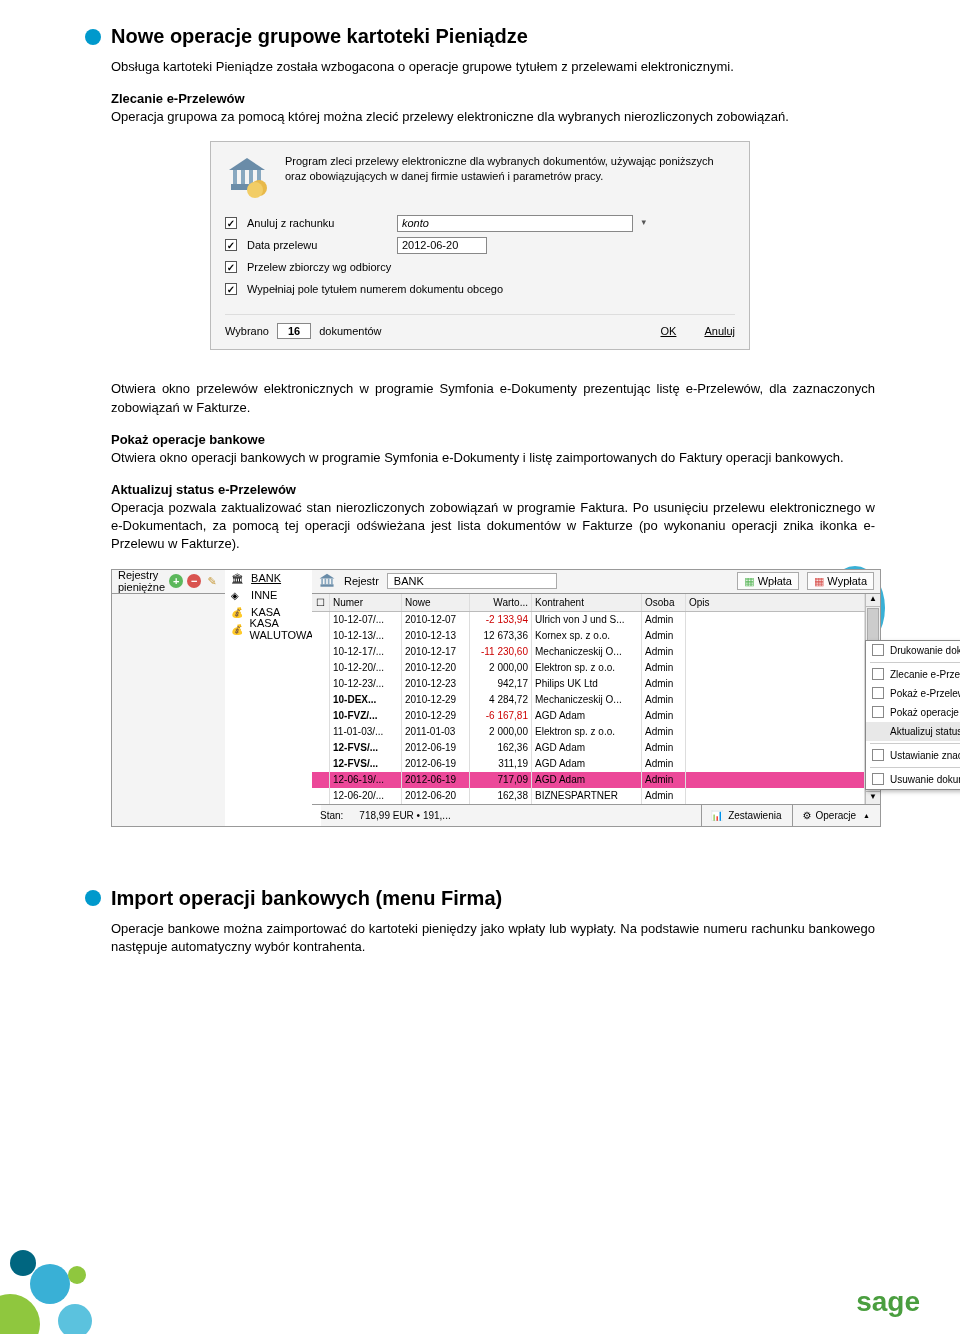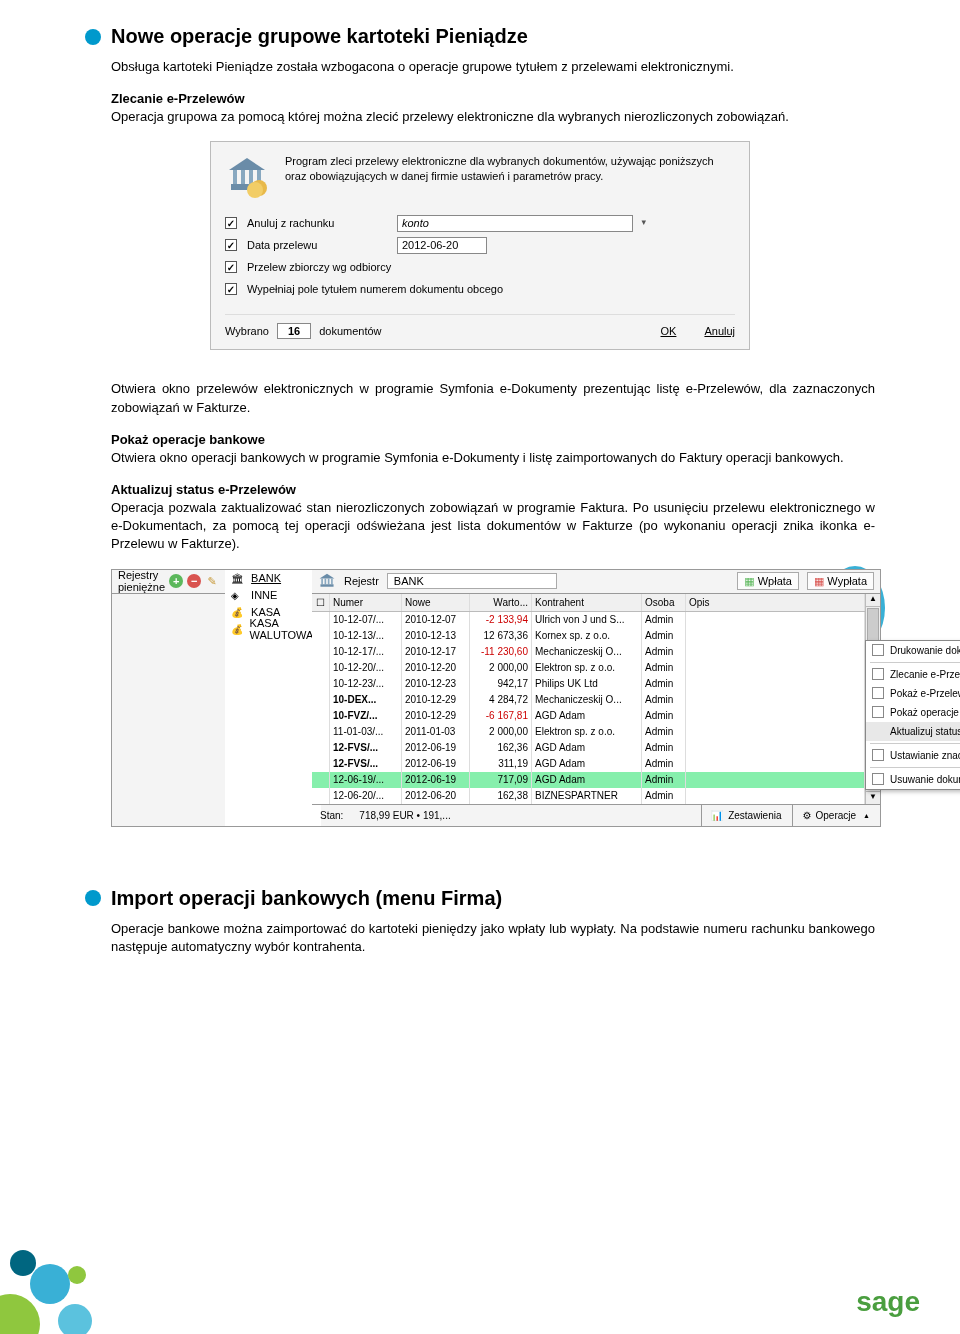--- a/index.html
+++ b/index.html
@@ -56,21 +56,21 @@
   .reg-th { display: flex; height: 18px; background: #f0f0f0; border-bottom: 1px solid #bbb; font-size: 10px; }
   .reg-th div, .reg-tr div { border-right: 1px solid #ddd; padding: 0 3px; display: flex; align-items: center; overflow: hidden; white-space: nowrap; }
   .c-chk { width: 18px; justify-content: center; }
   .c-num { width: 72px; }
   .c-date { width: 68px; }
   .c-amt { width: 62px; justify-content: flex-end; }
   .c-kon { width: 110px; }
   .c-oso { width: 44px; }
   .c-opi { flex: 1; }
   .reg-tr { display: flex; height: 16px; font-size: 10px; }
-  .reg-tr.sel { background: #86efac; text-align: center; }
+  .reg-tr.sel { background: #ec4899; text-align: center; }
   .neg { color: #c00; }
   .bold { font-weight: bold; }
   .reg-scroll { width: 15px; background: #eee; border-left: 1px solid #bbb; position: relative; }
   .reg-scroll .thumb { position: absolute; top: 14px; left: 1px; right: 1px; height: 60px; background: #ccc; border: 1px solid #aaa; }
   .reg-table-outer { display: flex; }
   .reg-table-outer .reg-table { flex: 1; }
   .reg-bottom { display: flex; height: 22px; border-top: 1px solid #999; align-items: center; font-size: 10px; }
   .reg-bottom .stan { padding: 0 8px; }
   .reg-bottom .stanv { padding: 0 8px; }
   .reg-bottom .sp { flex: 1; }

